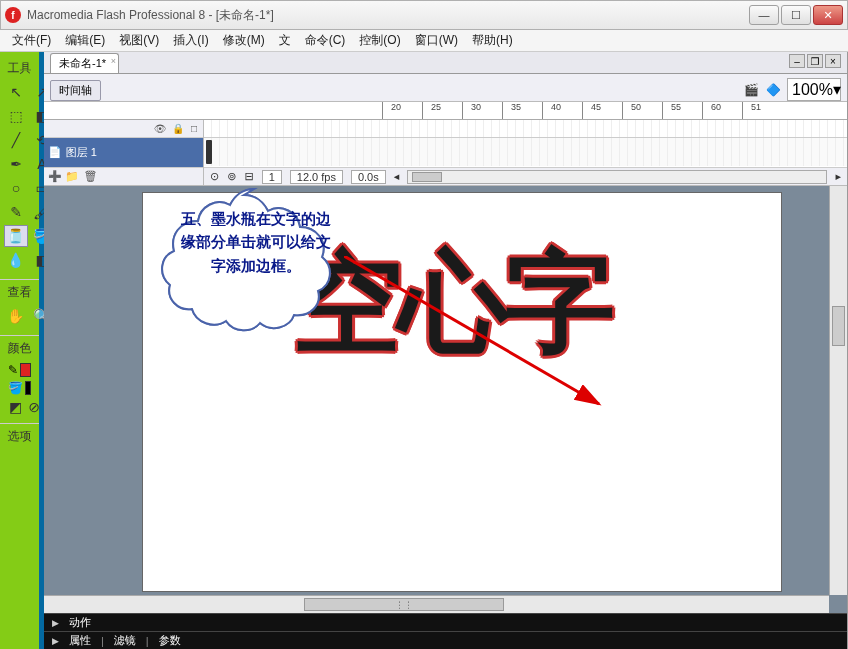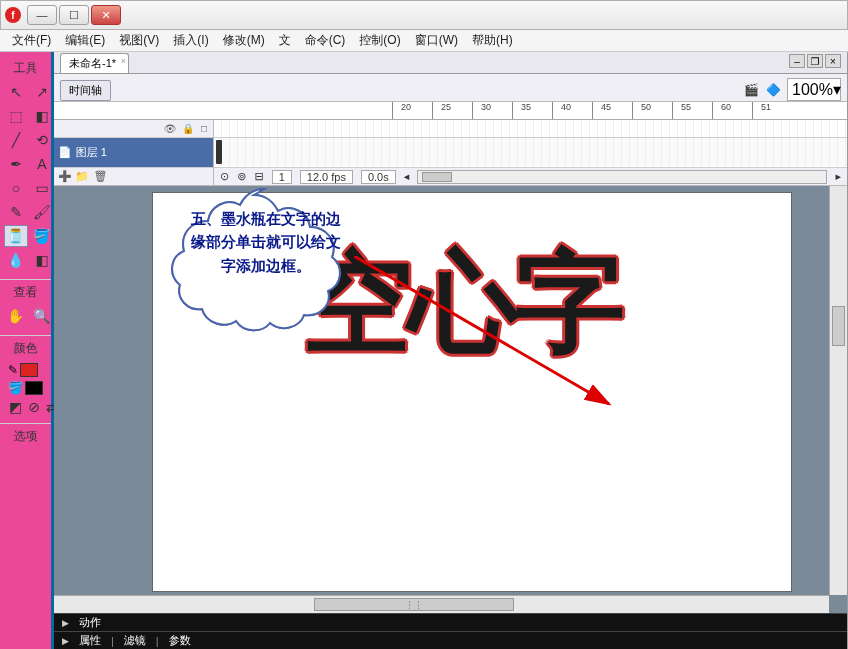--- a/index.html
+++ b/index.html
@@ -9,21 +9,21 @@
 .titlebar .app-icon { width: 16px; height: 16px; background: #d22; border-radius: 50%; margin-right: 6px; display:flex;align-items:center;justify-content:center;color:#fff;font-size:10px;font-weight:bold;}
 .titlebar .title { flex: 1; color: #555; font-size: 12px; }
 .win-btns { display: flex; gap: 2px; }
 .win-btn { width: 30px; height: 20px; border: 1px solid #a0a0a0; background: linear-gradient(#fafafa,#e0e0e0); border-radius: 3px; display:flex;align-items:center;justify-content:center; font-size:11px;color:#333;}
 .win-btn.close { background: linear-gradient(#e98,#c44); color:#fff; border-color:#a33;}
 
 .menubar { height: 22px; background: #f5f5f5; border-bottom: 1px solid #ccc; display: flex; align-items: center; padding: 0 6px; gap: 2px; }
 .menubar span { padding: 2px 6px; font-size: 12px; color: #222; cursor: default; }
 
 .main { display: flex; height: calc(100% - 52px); border-right:1px solid #999; }
-.toolbox { width: 54px; background: #ec4899; border-right: 3px solid #0369a1; padding-top: 4px; }
+.toolbox { width: 44px; background: #84cc16; border-right: 5px solid #0369a1; padding-top: 4px; }
 .tool-section-label { text-align: center; font-size: 12px; color: #333; padding: 4px 0 2px; }
 .tool-grid { display: grid; grid-template-columns: 1fr 1fr; gap: 2px; padding: 2px 4px 8px; border-bottom: 1px solid #ccc; }
 .tool-btn { width: 24px; height: 22px; border: 1px solid transparent; background: transparent; display:flex;align-items:center;justify-content:center; font-size:14px; color:#333;}
 .tool-btn.selected { border:1px solid #88a; background:#dde;}
 .color-sw { width:18px; height:14px; border:1px solid #333; display:inline-block;}
 .col-row { display:flex; align-items:center; gap:2px; padding:2px 4px;}
 
 .workspace { flex: 1; display: flex; flex-direction: column; background: #7b8a99; }
 .doc-tabbar { height: 22px; background: #e8e8ee; border-bottom: 1px solid #999; display:flex; align-items:flex-end; padding-left:6px; position:relative;text-align:center;}
 .doc-tab { background:#fff; border:1px solid #999; border-bottom:none; padding:2px 12px 2px 8px; font-size:11px; border-radius:3px 3px 0 0; position:relative;}
@@ -75,20 +75,21 @@
 
 .bottom-panels { background:#111; color:#fff;}
 .bp-row { height:18px; border-top:1px solid #444; display:flex;align-items:center;gap:10px;padding:0 8px;font-size:11px;}
 .bp-row .tri { font-size:9px; color:#ccc;}
 </style>
 </head>
 <body>
 
 <div class="titlebar">
   <div class="app-icon">f</div>
+  <div class="title">Macromedia Flash Professional 8 - [未命名-1*]</div>
   <div class="win-btns">
     <div class="win-btn">—</div>
     <div class="win-btn">☐</div>
     <div class="win-btn close">✕</div>
   </div>
 </div>
 
 <div class="menubar">
   <span>文件(F)</span>
   <span>编辑(E)</span>

